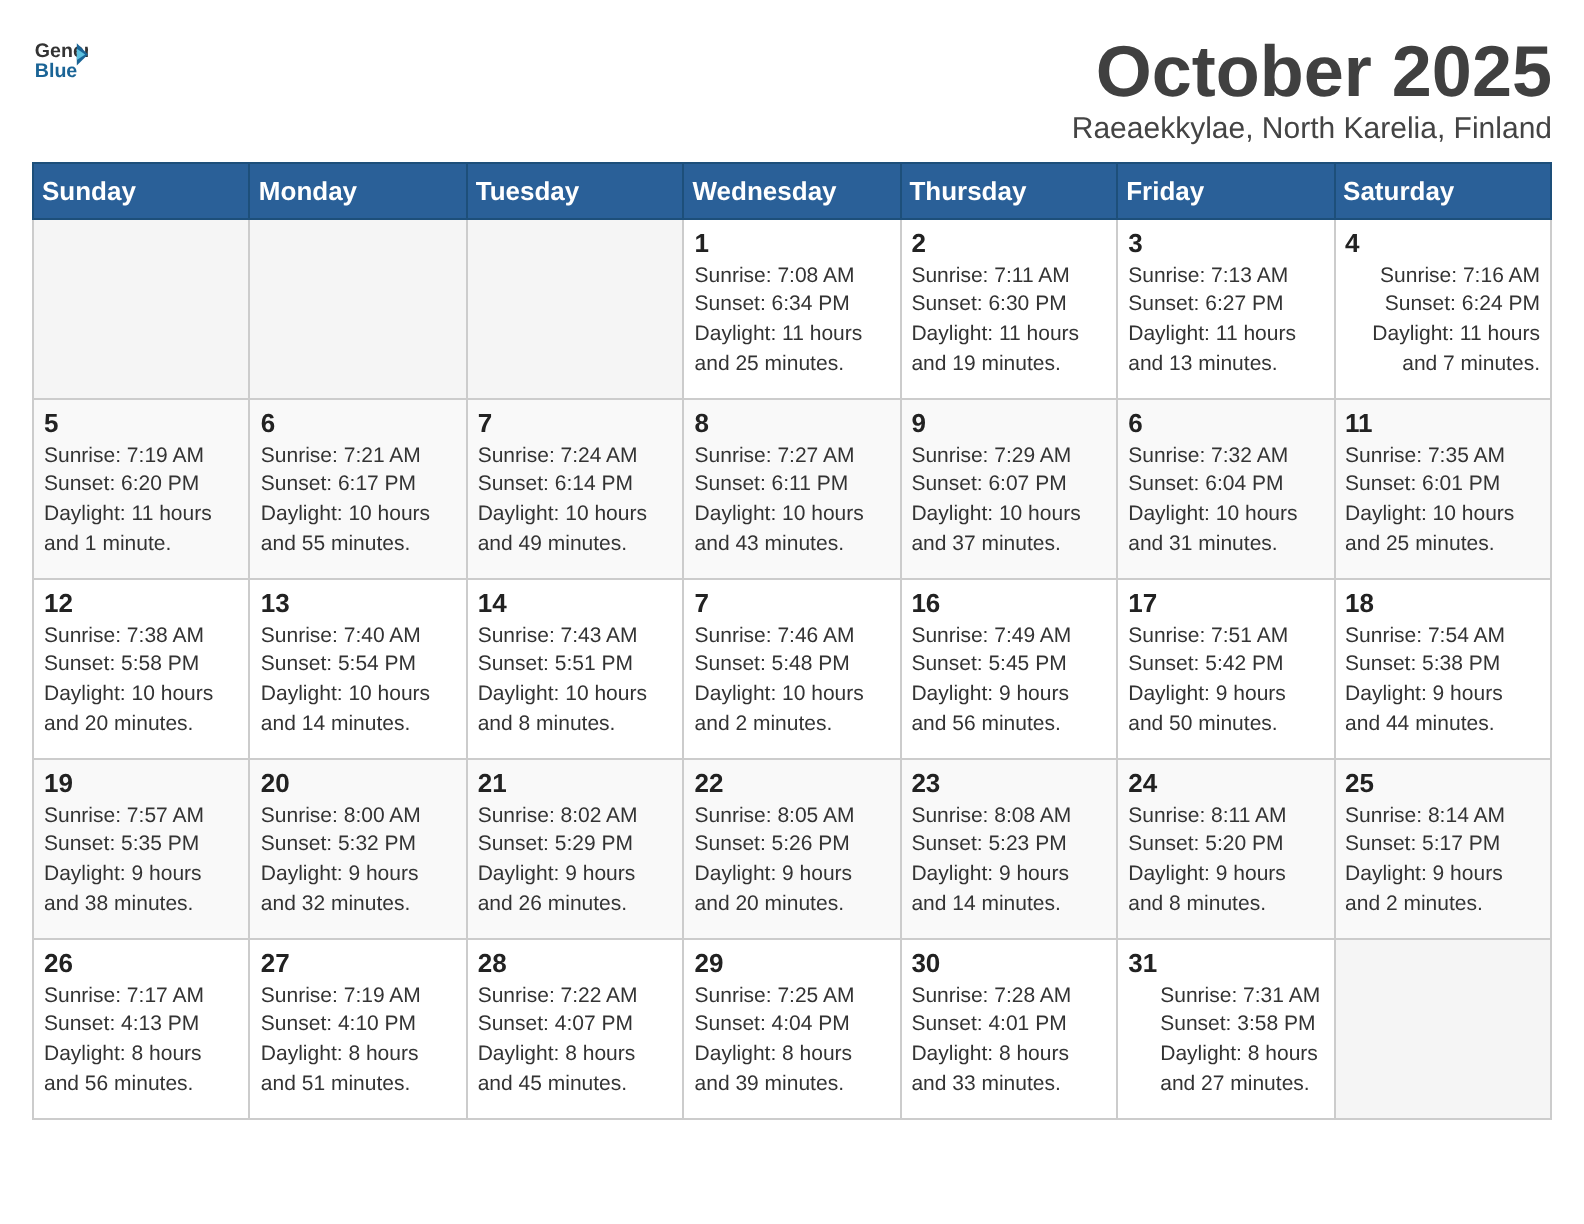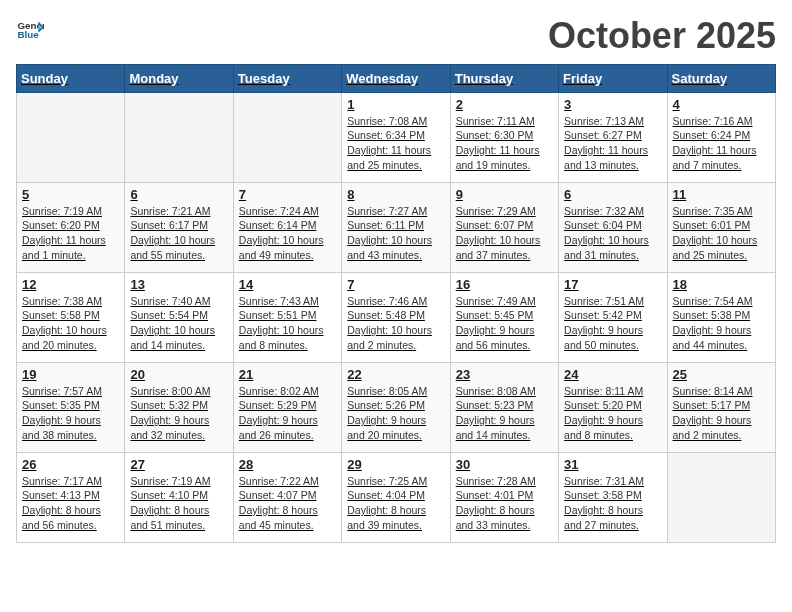--- a/index.html
+++ b/index.html
@@ -35,21 +35,20 @@
       line-height: 1.1;
     }
     .calendar-subtitle {
       font-size: 15px;
       color: #444;
     }
     table {
       width: 100%;
       border-collapse: collapse;
       table-layout: fixed;
-      text-decoration: underline;
     }
     th {
       background-color: #2a6098;
       color: #fff;
       font-size: 13px;
       font-weight: bold;
       padding: 6px 4px;
       text-align: left;
       border: 1px solid #1d4f7a;
     }
@@ -88,20 +87,21 @@
   <div class="logo">
     <svg class="logo-icon" viewBox="0 0 40 40">
       <text x="2" y="18" font-size="14" font-weight="bold" fill="#333">General</text>
       <text x="2" y="32" font-size="14" font-weight="bold" fill="#1a6496">Blue</text>
       <polygon points="32,8 40,16 32,24" fill="#1a6496"></polygon>
       <polygon points="32,12 38,16 32,20" fill="#5bc0de"></polygon>
     </svg>
   </div>
   <div class="title-section">
     <div class="calendar-title">October 2025</div>
+    <div class="calendar-subtitle">Raeaekkylae, North Karelia, Finland</div>
   </div>
 </div>
 
 <table>
   <thead>
     <tr>
       <th>Sunday</th>
       <th>Monday</th>
       <th>Tuesday</th>
       <th>Wednesday</th>
@@ -131,21 +131,21 @@
         </td>
         <td>
           <span class="day-number">3</span>
           <div class="day-info" style="white-space: pre-line;">Sunrise: 7:13 AM
 Sunset: 6:27 PM
 Daylight: 11 hours
 and 13 minutes.</div>
         </td>
         <td>
           <span class="day-number">4</span>
-          <div class="day-info" style="white-space: pre-line;">Sunrise: 7:16 AM
+          <div class="day-info" style="white-space: pre-line; text-align: right;">Sunrise: 7:16 AM
 Sunset: 6:24 PM
 Daylight: 11 hours
 and 7 minutes.</div>
         </td>
       </tr>
       <tr>
         <td>
           <span class="day-number">5</span>
           <div class="day-info" style="white-space: pre-line;">Sunrise: 7:19 AM
 Sunset: 6:20 PM
@@ -328,21 +328,21 @@
         </td>
         <td>
           <span class="day-number">30</span>
           <div class="day-info" style="white-space: pre-line;">Sunrise: 7:28 AM
 Sunset: 4:01 PM
 Daylight: 8 hours
 and 33 minutes.</div>
         </td>
         <td>
           <span class="day-number">31</span>
-          <div class="day-info" style="white-space: pre-line;">Sunrise: 7:31 AM
+          <div class="day-info" style="white-space: pre-line; margin-left: 16px;">Sunrise: 7:31 AM
 Sunset: 3:58 PM
 Daylight: 8 hours
 and 27 minutes.</div>
         </td>
         <td class="empty"></td>
       </tr>
     </tbody>
 </table>
 
 </body></html>

